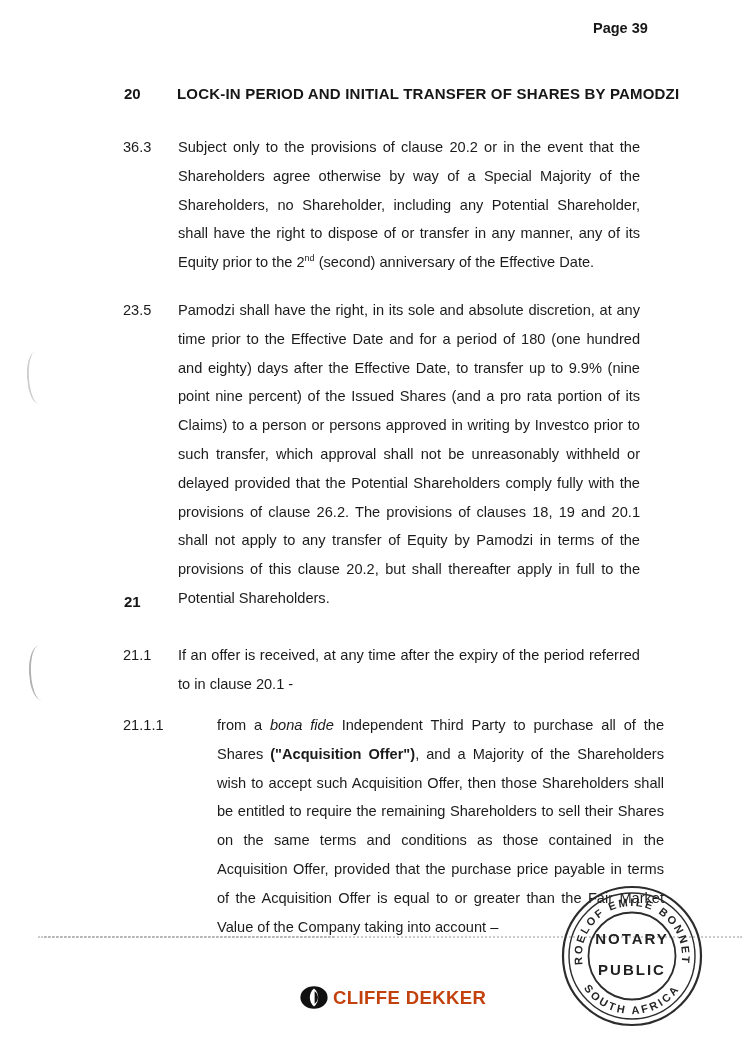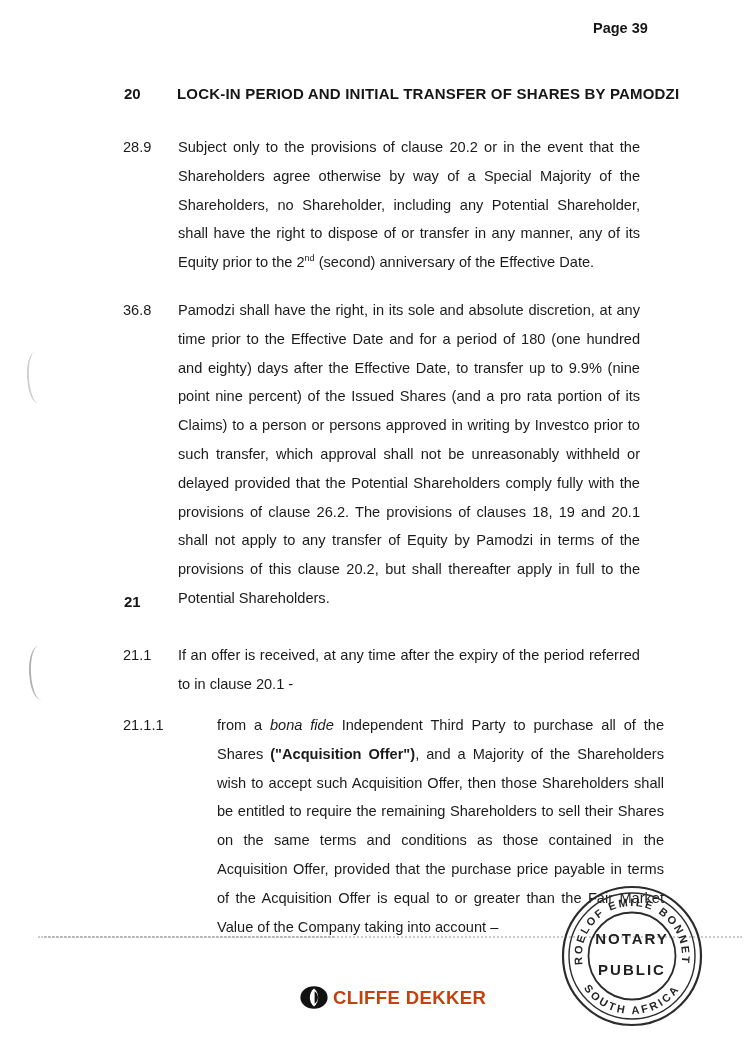--- a/index.html
+++ b/index.html
@@ -98,26 +98,26 @@
 
   <div class="pen-mark mark1"></div>
   <div class="pen-mark mark2"></div>
 
   <div class="heading-row" style="top:85px">
     <span class="hnum">20</span>
     <span class="htext">LOCK-IN PERIOD AND INITIAL TRANSFER OF SHARES BY PAMODZI</span>
   </div>
 
   <div class="para-row" style="top:133px">
-    <span class="pnum">28.9</span>
+    <span class="pnum">36.3</span>
     <div class="ptext"><span>Subject only to the provisions of clause 20.2 or in the event that the Shareholders agree otherwise by way of a Special Majority of the Shareholders, no Shareholder, including any Potential Shareholder, shall have the right to dispose of or transfer in any manner, any of its Equity prior to the 2</span><span class="run-sup">nd</span><span> (second) anniversary of the Effective Date.</span></div>
   </div>
 
   <div class="para-row" style="top:296px">
-    <span class="pnum">36.8</span>
+    <span class="pnum">23.5</span>
     <div class="ptext"><span>Pamodzi shall have the right, in its sole and absolute discretion, at any time prior to the Effective Date and for a period of 180 (one hundred and eighty) days after the Effective Date, to transfer up to 9.9% (nine point nine percent) of the Issued Shares (and a pro rata portion of its Claims) to a person or persons approved in writing by Investco prior to such transfer, which approval shall not be unreasonably withheld or delayed provided that the Potential Shareholders comply fully with the provisions of clause 26.2. The provisions of clauses 18, 19 and 20.1 shall not apply to any transfer of Equity by Pamodzi in terms of the provisions of this clause 20.2, but shall thereafter apply in full to the Potential Shareholders.</span></div>
   </div>
 
   <div class="heading-row" style="top:593px">
     <span class="hnum">21</span>
   </div>
 
   <div class="para-row" style="top:641px">
     <span class="pnum">21.1</span>
     <div class="ptext"><span>If an offer is received, at any time after the expiry of the period referred to in clause 20.1 -</span></div>

